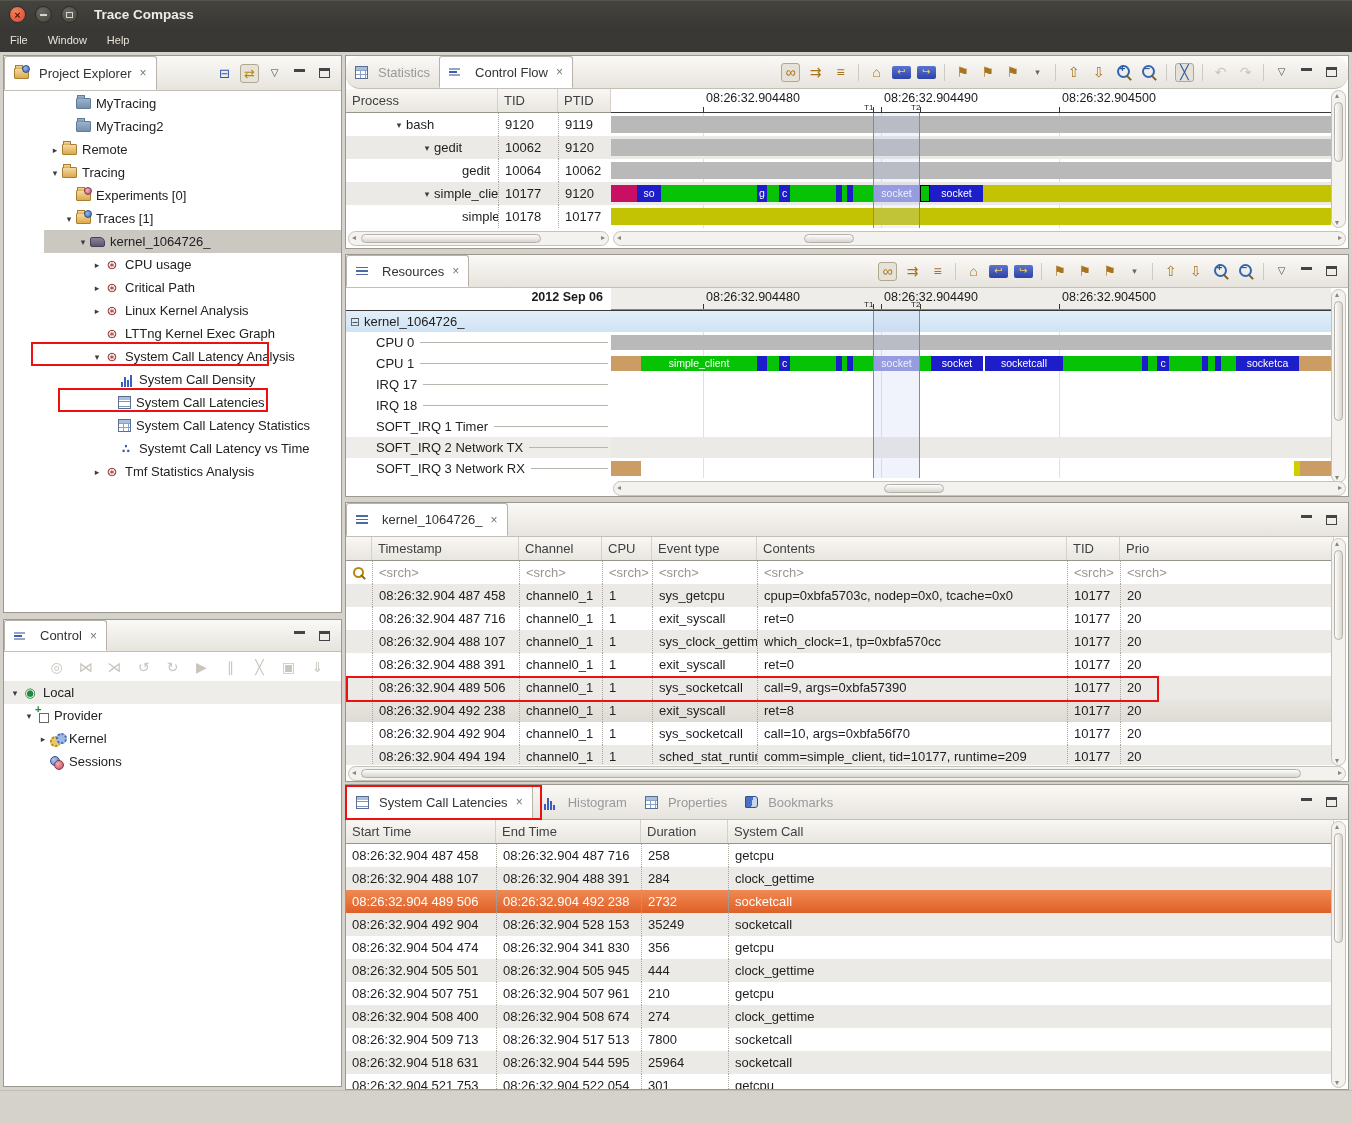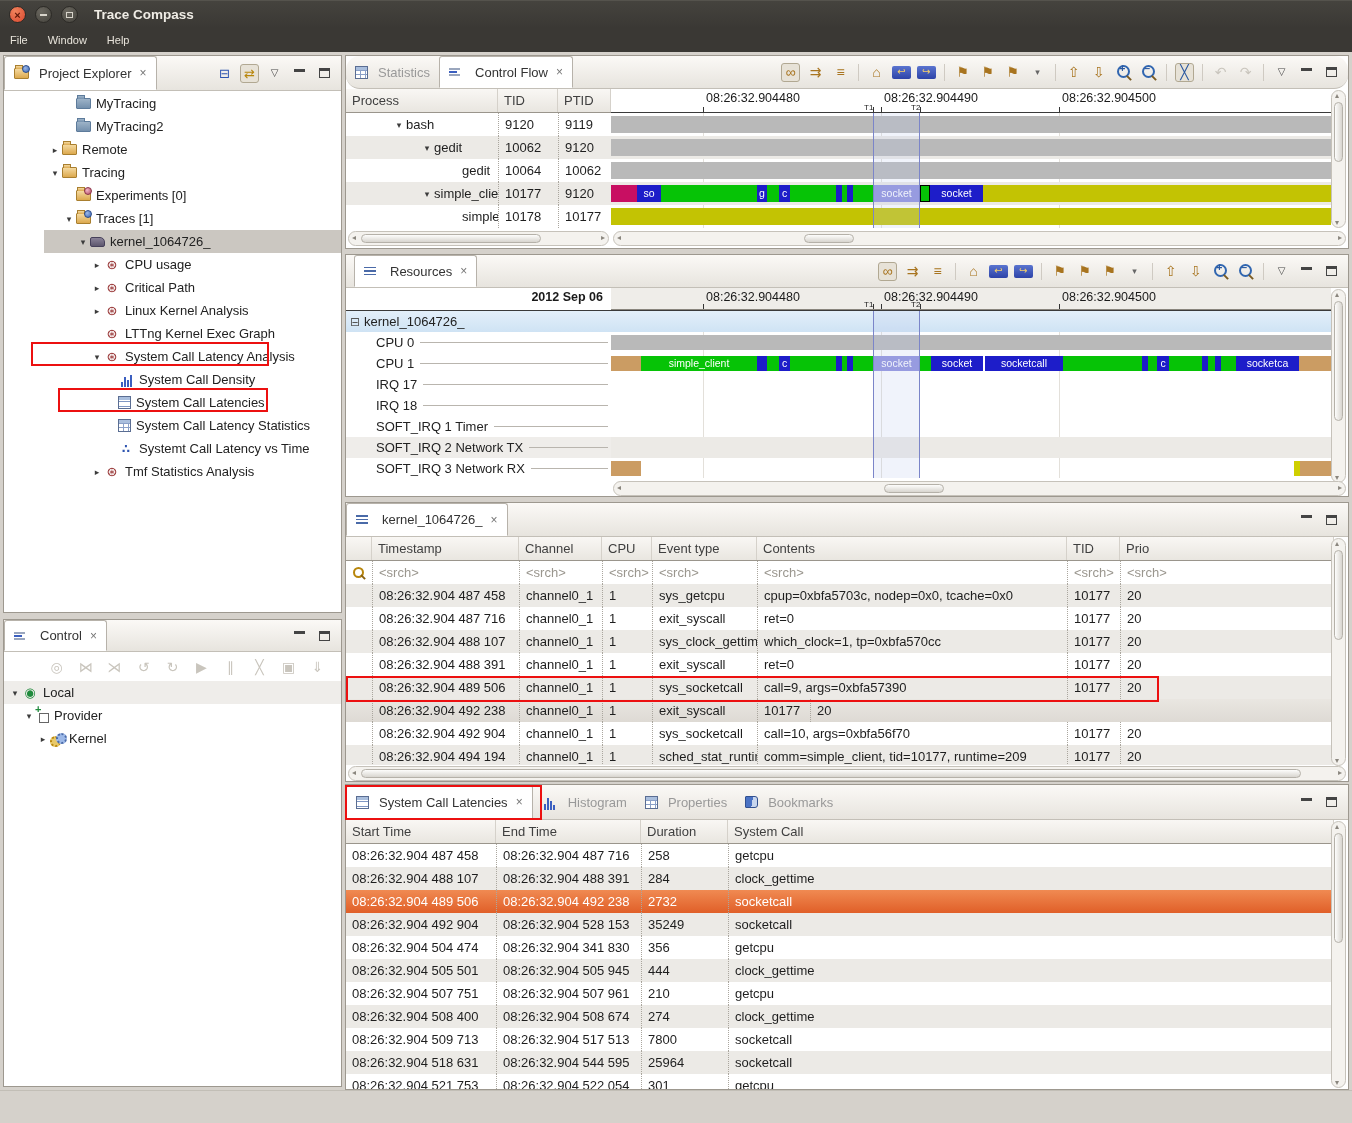--- a/index.html
+++ b/index.html
@@ -309,20 +309,25 @@
         <div class="trow" style="padding-left: 18px;">
           <span class="arrow">▾</span>
           <span class="icn i-provider"></span>
           <span>Provider</span>
         </div>
         <div class="trow" style="padding-left: 32px;">
           <span class="arrow">▸</span>
           <span class="icn i-kernel-provider"></span>
           <span>Kernel</span>
         </div>
+        <div class="trow" style="padding-left: 32px;">
+          <span class="arrow"></span>
+          <span class="icn i-sessions"></span>
+          <span>Sessions</span>
+        </div>
       </div>
   </div>
 
   <div class="panel" id="cf" style="left:345px;top:55px;width:1004px;height:194px;">
     <div class="tabbar" style="height:33px;border-radius:14px;">
       <div class="tab inactive">
         <span class="icn i-statistics"></span>
         <span>Statistics</span>
       </div>
       <div class="tab active">
@@ -490,21 +495,21 @@
         <span class="harrow" style="right:3px;">▸</span>
     </div>
     <div class="hscroll" style="left:267px;top:175px;width:733px;">
       <span class="harrow" style="left:3px;">◂</span>
         <div class="hthumb" style="left:190px;width:50px;"></div>
         <span class="harrow" style="right:3px;">▸</span>
     </div>
   </div>
 
   <div class="panel" id="res" style="left:345px;top:254px;width:1004px;height:243px;">
-    <div class="tabbar" style="height:33px;padding-left:8px;">
+    <div class="tabbar" style="height:33px;">
       <div class="tab active">
         <span class="icn i-resources-list">
             <i></i>
             <i></i>
             <i></i>
           </span>
         <span>Resources</span>
         <span class="tclose">×</span>
       </div>
       <div class="viewtools" id="res-toolbar">
@@ -756,20 +761,21 @@
           <span class="cell" style="width: 310px;">call=9, args=0xbfa57390</span>
           <span class="cell" style="width: 53px;">10177</span>
           <span class="cell" style="width: 214px;">20</span>
         </div>
         <div class="grow zd">
           <span class="cell" style="width: 26px;"></span>
           <span class="cell" style="width: 147px;">08:26:32.904 492 238</span>
           <span class="cell" style="width: 83px;">channel0_1</span>
           <span class="cell" style="width: 50px;">1</span>
           <span class="cell" style="width: 105px;">exit_syscall</span>
+          <span class="cell" style="width: 310px;">ret=8</span>
           <span class="cell" style="width: 53px;">10177</span>
           <span class="cell" style="width: 214px;">20</span>
         </div>
         <div class="grow ">
           <span class="cell" style="width: 26px;"></span>
           <span class="cell" style="width: 147px;">08:26:32.904 492 904</span>
           <span class="cell" style="width: 83px;">channel0_1</span>
           <span class="cell" style="width: 50px;">1</span>
           <span class="cell" style="width: 105px;">sys_socketcall</span>
           <span class="cell" style="width: 310px;">call=10, args=0xbfa56f70</span>

